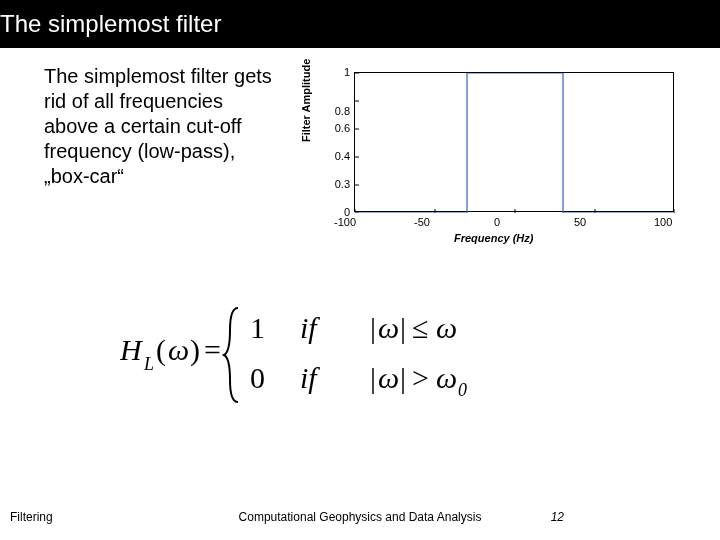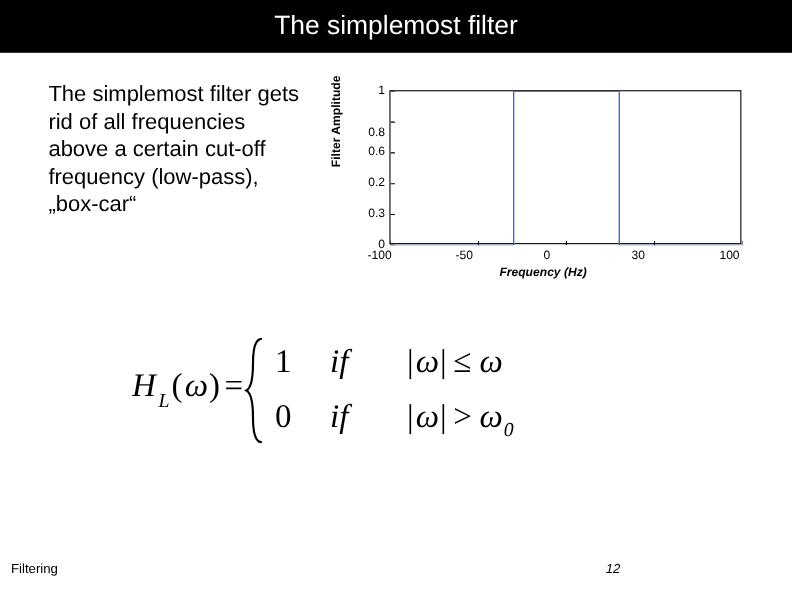--- a/index.html
+++ b/index.html
@@ -1,20 +1,20 @@
 <!DOCTYPE html>
 <html><head>
 <meta charset="utf-8">
 <style>
   * { margin: 0; padding: 0; box-sizing: border-box; }
   html, body { width: 720px; height: 540px; font-family: Arial, Helvetica, sans-serif; background: #fff; overflow: hidden; }
   .slide { width: 720px; height: 540px; position: relative; background: #fff; }
-  .title-bar { width: 720px; height: 48px; background: #000; color: #fff; display: flex; align-items: center; justify-content: center; }
+  .title-bar { width: 720px; height: 48px; background: #000; color: #fff; display: flex; align-items: center; }
   .title-text { font-size: 24px; }
-  .body-row { display: flex; padding: 26px 0 0 44px; }
+  .body-row { display: flex; padding: 16px 0 0 44px; }
   .para { width: 230px; font-size: 20px; line-height: 1.25; color: #000; }
   .chart-wrap { width: 400px; height: 190px; margin-left: 20px; position: relative; }
   .chart-box { position: absolute; left: 60px; top: 8px; width: 320px; height: 140px; border: 1px solid #000; }
   .chart-line { stroke: #3a5fcd; stroke-width: 1.2; fill: none; }
   .ytick-label { position: absolute; font-size: 11px; text-align: right; width: 30px; left: 26px; }
   .xtick-label { position: absolute; font-size: 11px; width: 40px; top: 152px; }
   .ylabel { position: absolute; left: 6px; top: 78px; transform: rotate(-90deg); transform-origin: left top; font-size: 11px; font-weight: bold; }
   .xlabel { position: absolute; left: 160px; top: 168px; font-size: 11px; font-weight: bold; font-style: italic; }
   .formula { position: absolute; left: 120px; top: 300px; width: 500px; height: 110px; }
   .formula-svg { width: 500px; height: 110px; }
@@ -38,28 +38,28 @@
   <div class="body-row">
     <div class="para">The simplemost filter gets rid of all frequencies above a certain cut-off frequency (low-pass), „box-car“</div>
 
     <div class="chart-wrap">
       <div class="ylabel">Filter Amplitude</div>
       <div class="xlabel">Frequency (Hz)</div>
 
       <span class="ytick-label" style="top:2px">1</span>
       <span class="ytick-label" style="top:41px">0.8</span>
       <span class="ytick-label" style="top:58px">0.6</span>
-      <span class="ytick-label" style="top:86px">0.2</span>
+      <span class="ytick-label" style="top:86px">0.4</span>
       <span class="ytick-label" style="top:114px">0.3</span>
       <span class="ytick-label" style="top:142px">0</span>
 
       <span class="xtick-label" style="left:40px">-100</span>
       <span class="xtick-label" style="left:120px">-50</span>
       <span class="xtick-label" style="left:200px">0</span>
-      <span class="xtick-label" style="left:280px">30</span>
+      <span class="xtick-label" style="left:280px">50</span>
       <span class="xtick-label" style="left:360px">100</span>
 
       <div class="chart-box">
         <svg width="320" height="140">
 
           <g stroke="#000" stroke-width="1">
             <line x1="0" y1="140" x2="0" y2="136"></line>
               <line x1="80" y1="140" x2="80" y2="136"></line>
               <line x1="160" y1="140" x2="160" y2="136"></line>
               <line x1="240" y1="140" x2="240" y2="136"></line>
@@ -102,16 +102,17 @@
       <text x="258" y="88" class="ftxt">ω</text>
       <text x="280" y="88" class="ftxt-up">|</text>
       <text x="292" y="88" class="ftxt-up">&gt;</text>
       <text x="316" y="88" class="ftxt">ω</text>
       <text x="338" y="96" class="ftxt-sub">0</text>
     </svg>
   </div>
 
   <div class="footer">
     <span class="footer-left">Filtering</span>
+    <span class="footer-center">Computational Geophysics and Data Analysis</span>
     <span class="footer-right">12</span>
   </div>
 
 </div>
 
 </body></html>

